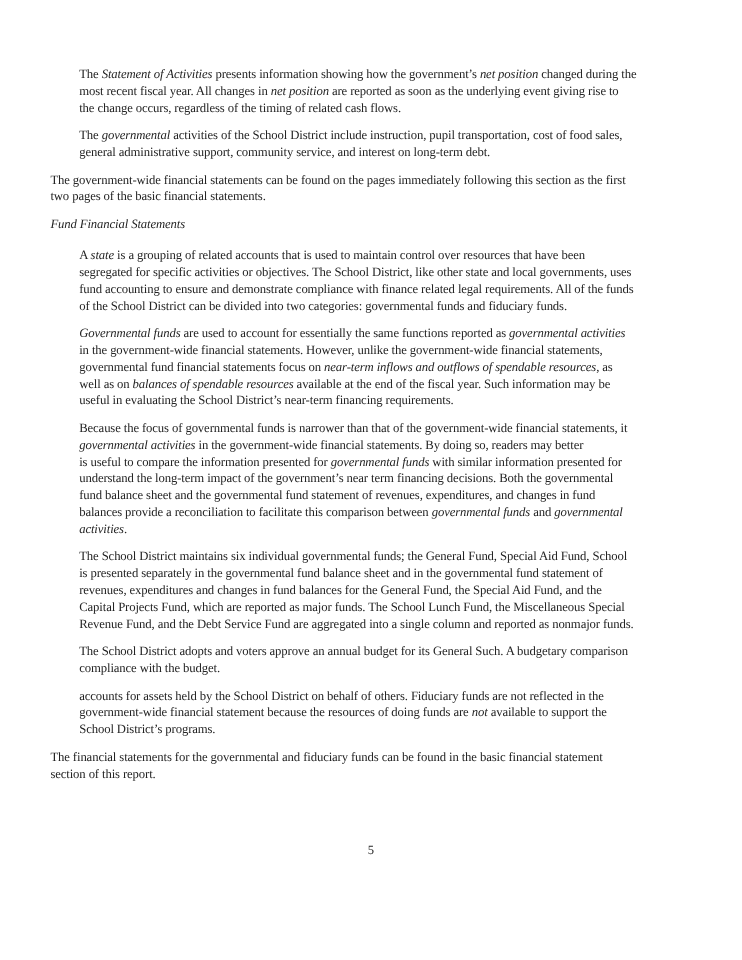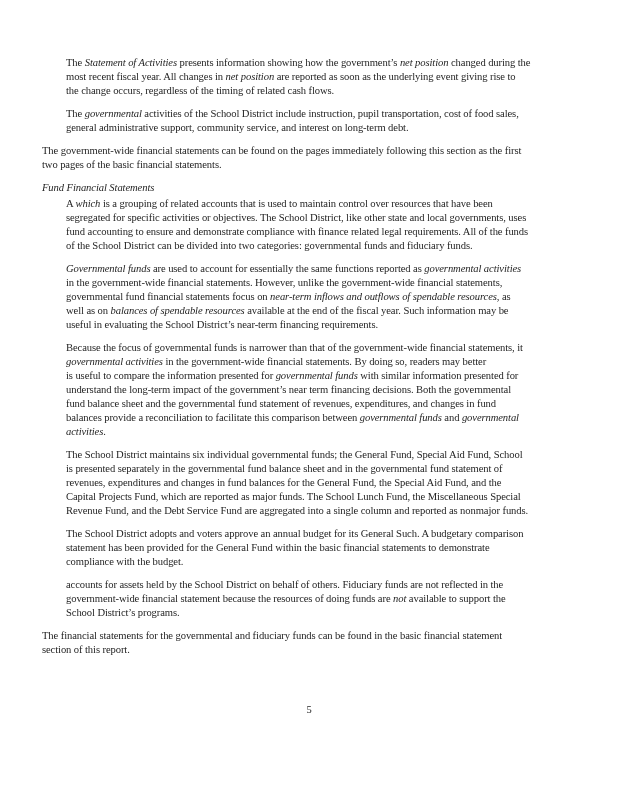--- a/index.html
+++ b/index.html
@@ -13,21 +13,21 @@
     color: #242424;
   }
   .doc {
     position: absolute;
     left: 42px;
     top: 56px;
     width: 556px;
   }
   .block { margin: 0 0 9px 0; }
   .block.indent { margin-left: 24px; }
-  .block.heading { margin-bottom: 2px; }
+  .block.heading { margin-bottom: 12px; }
   .line {
     line-height: 14px;
     font-size: 10.6px;
     white-space: pre;
     letter-spacing: -0.1px;
   }
   .it { font-style: italic; }
   .page-number {
     position: absolute;
     top: 703px;
@@ -53,21 +53,21 @@
         <div class="line"><span>general administrative support, community service, and interest on long-term debt.</span></div>
       </div>
       <div class="block para">
         <div class="line"><span>The government-wide financial statements can be found on the pages immediately following this section as the first</span></div>
         <div class="line"><span>two pages of the basic financial statements.</span></div>
       </div>
       <div class="block heading">
         <div class="line"><span class="it">Fund Financial Statements</span></div>
       </div>
       <div class="block para indent">
-        <div class="line"><span>A </span><span class="it">which</span><span> is a grouping of related accounts that is used to maintain control over resources that have been</span></div>
+        <div class="line"><span>A </span><span class="it">state</span><span> is a grouping of related accounts that is used to maintain control over resources that have been</span></div>
         <div class="line"><span>segregated for specific activities or objectives. The School District, like other state and local governments, uses</span></div>
         <div class="line"><span>fund accounting to ensure and demonstrate compliance with finance related legal requirements. All of the funds</span></div>
         <div class="line"><span>of the School District can be divided into two categories: governmental funds and fiduciary funds.</span></div>
       </div>
       <div class="block para indent">
         <div class="line"><span class="it">Governmental funds</span><span> are used to account for essentially the same functions reported as </span><span class="it">governmental activities</span></div>
         <div class="line"><span>in the government-wide financial statements. However, unlike the government-wide financial statements,</span></div>
         <div class="line"><span>governmental fund financial statements focus on </span><span class="it">near-term inflows and outflows of spendable resources</span><span>, as</span></div>
         <div class="line"><span>well as on </span><span class="it">balances of spendable resources</span><span> available at the end of the fiscal year. Such information may be</span></div>
         <div class="line"><span>useful in evaluating the School District’s near-term financing requirements.</span></div>
@@ -83,21 +83,20 @@
       </div>
       <div class="block para indent">
         <div class="line"><span>The School District maintains six individual governmental funds; the General Fund, Special Aid Fund, School</span></div>
         <div class="line"><span>is presented separately in the governmental fund balance sheet and in the governmental fund statement of</span></div>
         <div class="line"><span>revenues, expenditures and changes in fund balances for the General Fund, the Special Aid Fund, and the</span></div>
         <div class="line"><span>Capital Projects Fund, which are reported as major funds. The School Lunch Fund, the Miscellaneous Special</span></div>
         <div class="line"><span>Revenue Fund, and the Debt Service Fund are aggregated into a single column and reported as nonmajor funds.</span></div>
       </div>
       <div class="block para indent">
         <div class="line"><span>The School District adopts and voters approve an annual budget for its General Such. A budgetary comparison</span></div>
-        <div class="line"><span>statement has been provided for the General Fund within the basic financial statements to demonstrate</span></div>
         <div class="line"><span>compliance with the budget.</span></div>
       </div>
       <div class="block para indent">
         <div class="line"><span>accounts for assets held by the School District on behalf of others. Fiduciary funds are not reflected in the</span></div>
         <div class="line"><span>government-wide financial statement because the resources of doing funds are </span><span class="it">not</span><span> available to support the</span></div>
         <div class="line"><span>School District’s programs.</span></div>
       </div>
       <div class="block para">
         <div class="line"><span>The financial statements for the governmental and fiduciary funds can be found in the basic financial statement</span></div>
         <div class="line"><span>section of this report.</span></div>

